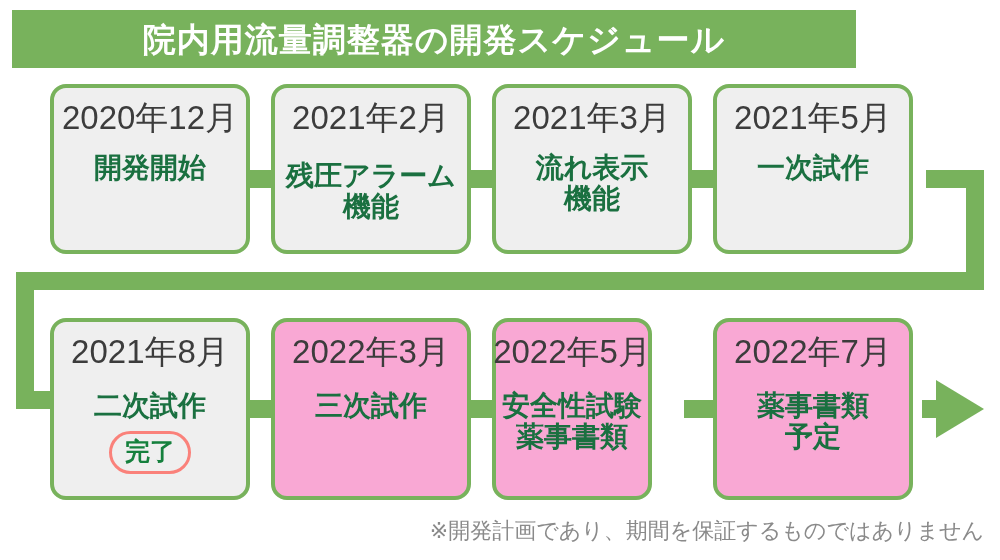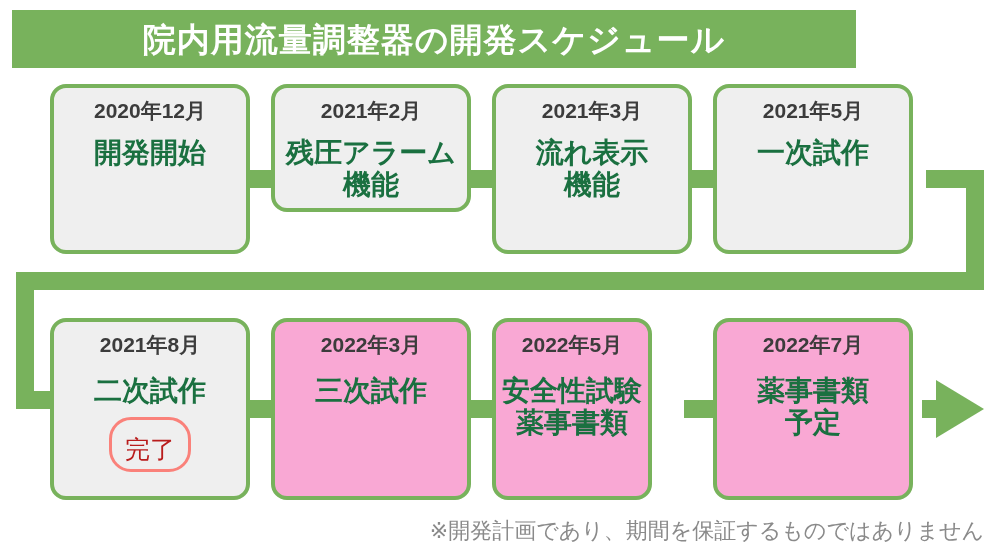--- a/index.html
+++ b/index.html
@@ -79,45 +79,45 @@
     flex-direction: column;
     align-items: center;
     justify-content: flex-start;
     padding-top: 10px;
   }
   .box.fill-gray  { background: #efefef; }
   .box.fill-white { background: #f9a8d4; }
 
   .box-date {
     color: #3c3c3c;
-    font-size: 21px;
+    font-size: 33px;
     line-height: 1.2;
     white-space: nowrap;
-    font-weight: bold;
+    font-weight: normal;
   }
   .box-label {
     color: #1a7040;
     font-size: 28px;
     font-weight: bold;
     line-height: 1.12;
     text-align: center;
     white-space: pre-line;
     margin-top: 14px;
   }
   .row2 .box-label { margin-top: 18px; }
 
   .badge {
     margin-top: 10px;
     border: 3px solid #fa817a;
     border-radius: 22px;
-    color: #b91c1c;
+    color: #15803d;
     font-size: 25px;
-    font-weight: normal;
+    font-weight: bold;
     line-height: 1;
-    padding: 17px 13px 7px 13px;
+    padding: 5px 13px 7px 13px;
   }
 
   
   .footnote {
     position: absolute;
     right: 16px;
     top: 518px;
     color: #8a8a8a;
     font-size: 22px;
     line-height: 1.2;
@@ -146,21 +146,21 @@
 <div class="wire stub-r2" style="left:684px;"></div>
 
 <div class="wire arrow-stem"></div>
 <div class="arrow-head"></div>
 
 <div class="box fill-gray row1" style="left:50px;  top:84px; width:200px; height:170px;">
   <div class="box-date">2020年12月</div>
   <div class="box-label">開発開始</div>
 </div>
 
-<div class="box fill-gray row1" style="left:271px; top:84px; width:200px; height:128px;">
+<div class="box fill-gray row1" style="left:271px; top:84px; width:200px; height:170px;gap:8px;">
   <div class="box-date">2021年2月</div>
   <div class="box-label">残圧アラーム
 機能</div>
 </div>
 
 <div class="box fill-gray row1" style="left:492px; top:84px; width:200px; height:170px;">
   <div class="box-date">2021年3月</div>
   <div class="box-label">流れ表示
 機能</div>
 </div>

